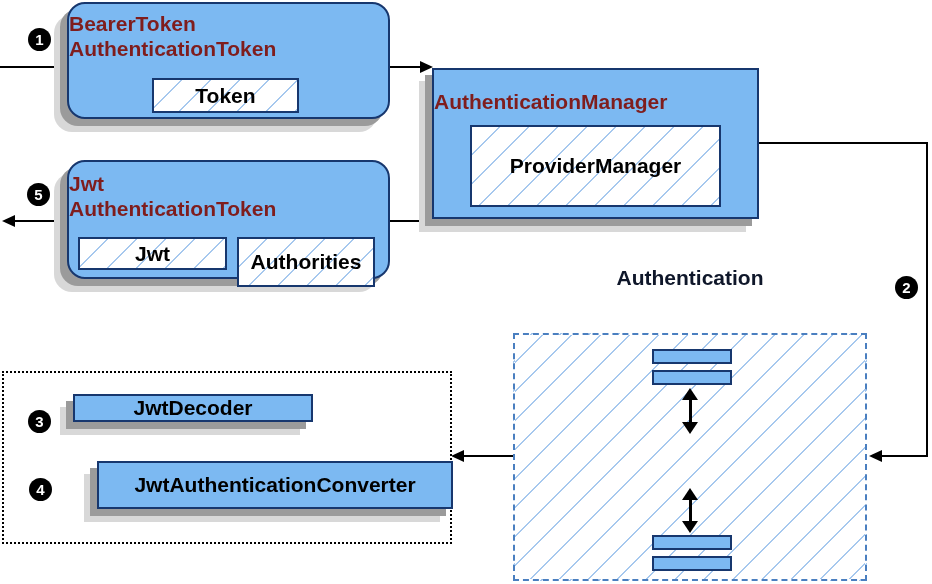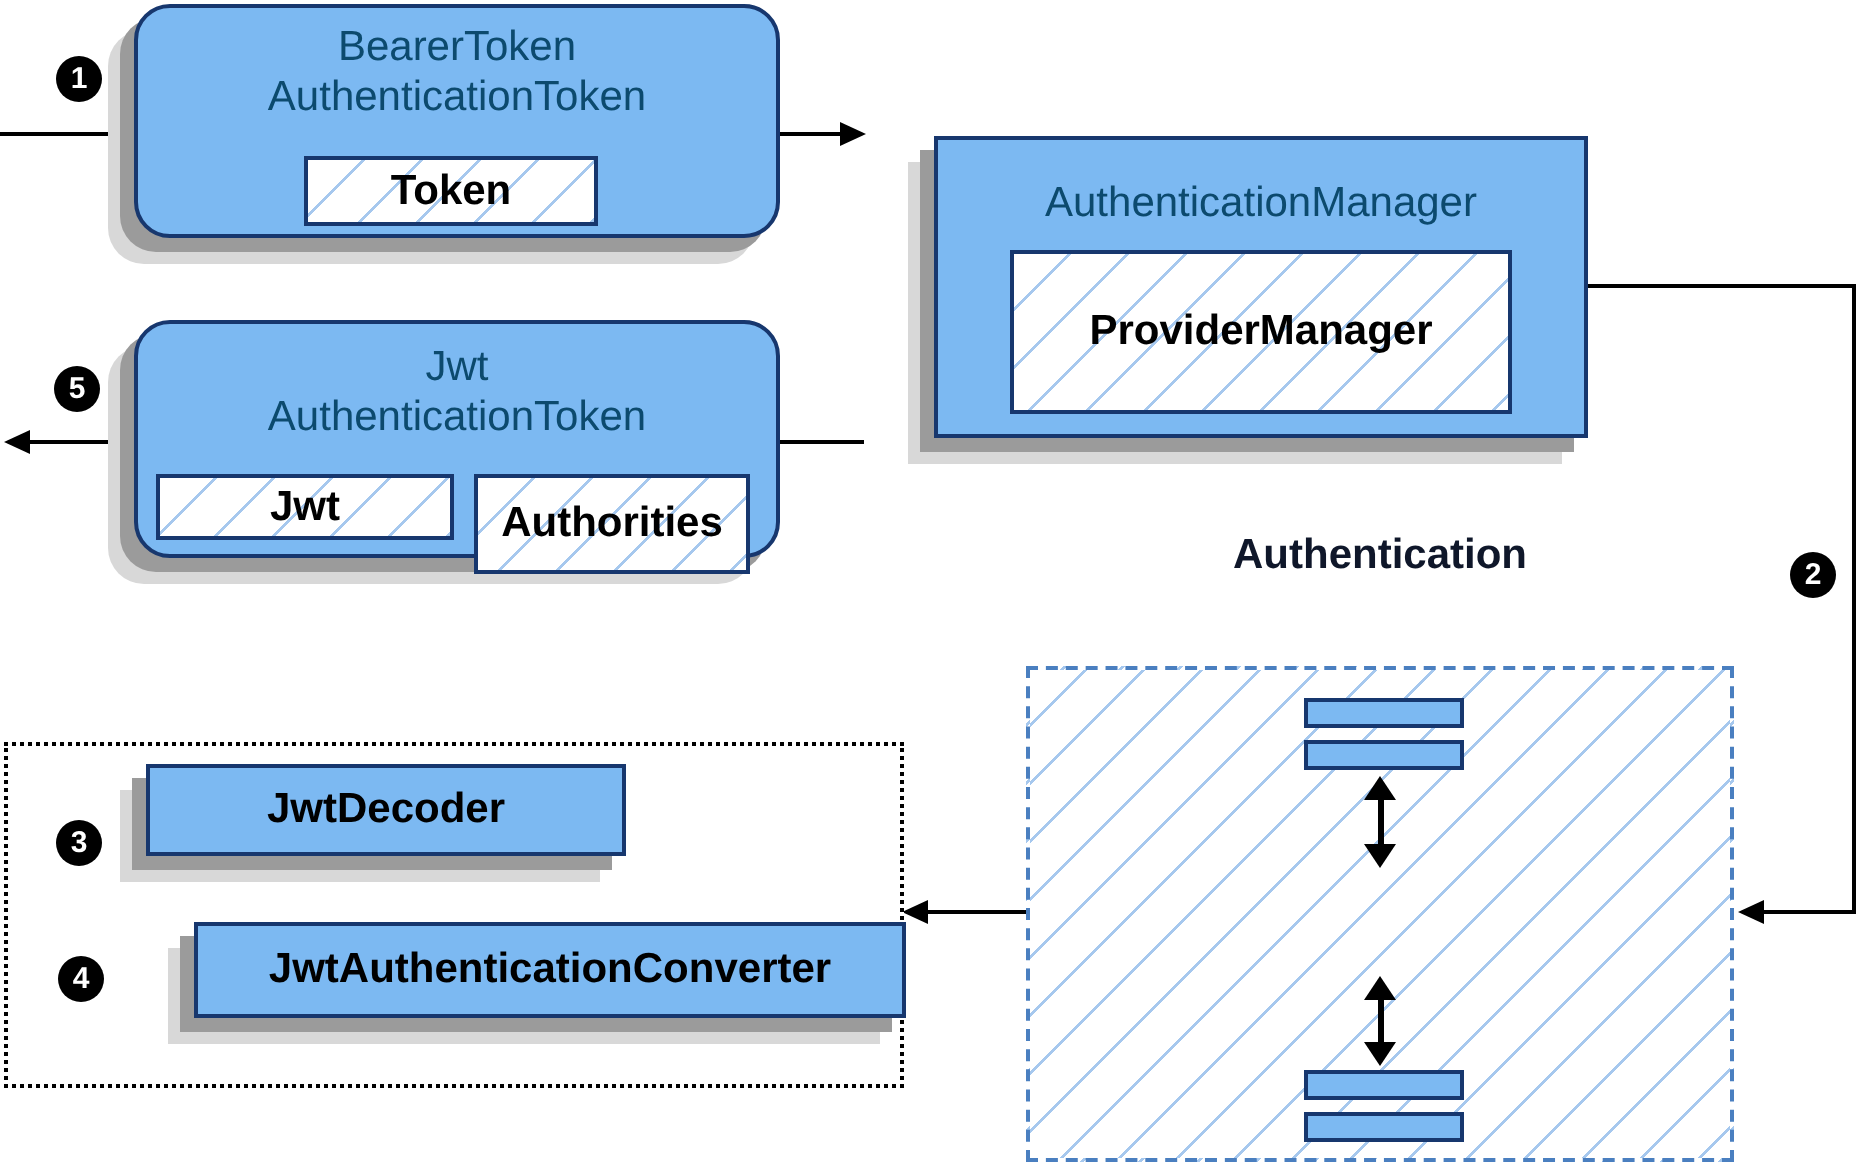--- a/index.html
+++ b/index.html
@@ -17,25 +17,25 @@
   .node {
     position: absolute;
     background: #7CB9F2;
     border: 2px solid #17376E;
     box-shadow: -7px 7px 0 0 #9B9B9B, -13px 13px 0 0 #D8D8D8;
     color: #000;
   }
   .rounded { border-radius: 18px; }
 
   .node-title {
-    text-align: center;
-    font-weight: normal;
+    text-align: left;
+    font-weight: bold;
     font-size: 21px;
     line-height: 25px;
-    color: #0c4a6e;
+    color: #7f1d1d;
     white-space: nowrap;
   }
 
   .hatch {
     background-color: #ffffff;
     background-image: repeating-linear-gradient(135deg,
       rgba(255,255,255,0) 0px, rgba(255,255,255,0) 19px,
       #A6C8EE 19px, #A6C8EE 20.5px);
   }
 
@@ -192,30 +192,30 @@
     <div class="node-title">Jwt</div>
     <div class="node-title">AuthenticationToken</div>
     <div class="slot hatch" style="left:9px; top:75px; width:149px; height:33px;">
       <span>Jwt</span>
     </div>
     <div class="slot hatch" style="left:168px; top:75px; width:138px; height:50px;">
       <span>Authorities</span>
     </div>
   </div>
 
-  <div class="node" style="left:432px; top:68px; width:327px; height:151px; padding-top:19px;margin-left:35px;">
+  <div class="node" style="left:432px; top:68px; width:327px; height:151px; padding-top:19px;">
     <div class="node-title">AuthenticationManager</div>
     <div class="slot hatch" style="left:36px; top:55px; width:251px; height:82px;align-items:center;">
       <span>ProviderManager</span>
     </div>
   </div>
 
   <div class="dotted-group" style="left:2px; top:371px; width:450px; height:173px;"></div>
 
-  <div class="node flexcenter" style="left:73px; top:382px; width:240px; height:46px;">
+  <div class="node flexcenter" style="left:73px; top:394px; width:240px; height:28px;">
     <span>JwtDecoder</span>
   </div>
 
   <div class="node flexcenter" style="left:72px; top:461px; width:356px; height:48px;margin-left:25px;">
     <span>JwtAuthenticationConverter</span>
   </div>
 
   <div class="badge" style="left:28px; top:28px;">1</div>
   <div class="badge" style="left:27px; top:183px;">5</div>
   <div class="badge" style="left:895px; top:276px;">2</div>

